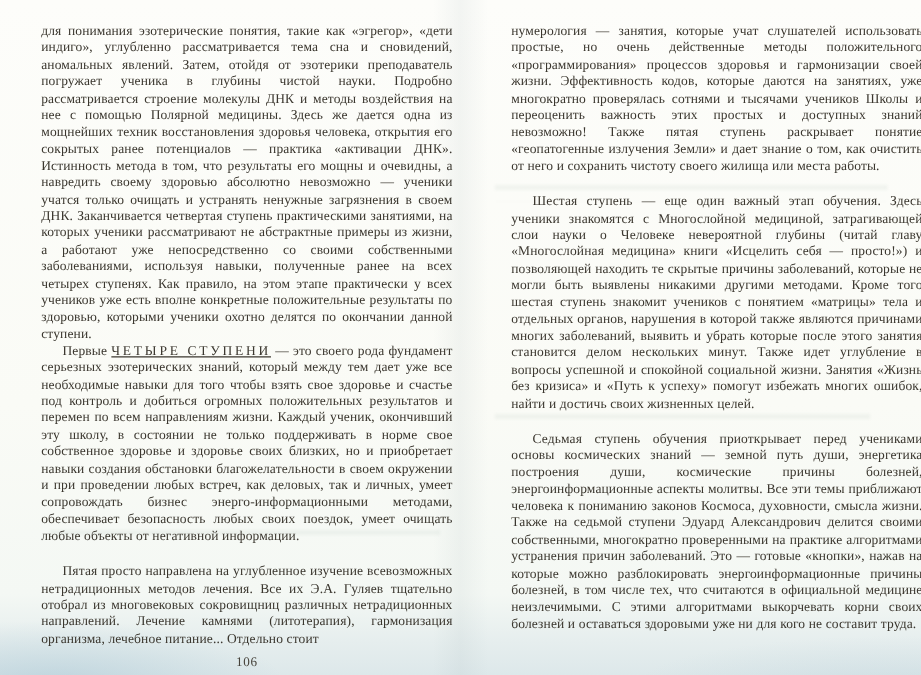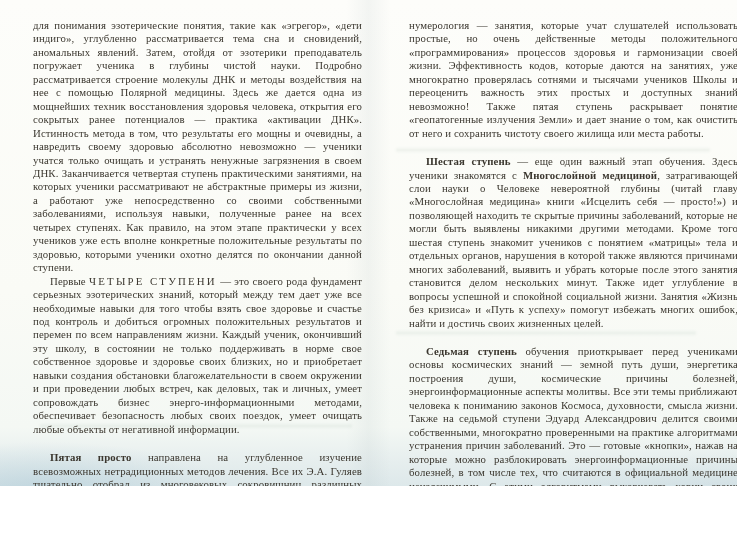--- a/index.html
+++ b/index.html
@@ -3,21 +3,21 @@
 <meta charset="utf-8">
 <style>
   html, body {
     margin: 0;
     padding: 0;
     background: #ffffff;
   }
   .spread {
     position: relative;
     width: 737px;
-    height: 486px;
+    height: 540px;
     overflow: hidden;
     font-family: "Liberation Serif", "DejaVu Serif", serif;
     color: #3b372f;
     background:
       
       radial-gradient(ellipse 260px 70px at 6% 101%, rgba(168,198,212,0.55), rgba(168,198,212,0) 70%),
       
       radial-gradient(ellipse 300px 60px at 97% 102%, rgba(183,206,216,0.35), rgba(183,206,216,0) 70%),
       
       linear-gradient(90deg, rgba(0,0,0,0) 47%, rgba(150,168,172,0.10) 50%, rgba(0,0,0,0) 53%),
@@ -37,22 +37,22 @@
     margin: 0;
     font-size: 10.8px;
     line-height: 13.45px;
     text-align: justify;
     letter-spacing: 0.1px;
   }
   .para.indent { text-indent: 17px; }
   .para.gap    { margin-top: 15px; }
 
   .run-normal { }
-  .run-bold   { font-weight: bold; }
-  .run-spaced-caps { letter-spacing: 2.2px; }
+  .run-bold   { font-weight: normal; }
+  .run-spaced-caps { letter-spacing: 2.2px; text-decoration: underline; }
 
   .page-number {
     margin-top: 7px;
     text-align: center;
     font-size: 10.5px;
     letter-spacing: 0.5px;
     color: #46423a;
   }
 
   
@@ -78,20 +78,21 @@
   <div class="ghost ghost-a"></div>
   <div class="ghost ghost-b"></div>
   <div class="ghost ghost-c"></div>
 
   <div class="page page-left">
     <div>
         <p class="para"><span class="run-normal">для понимания эзотерические понятия, такие как «эгрегор», «дети индиго», углубленно рассматривается тема сна и сновидений, аномальных явлений. Затем, отойдя от эзотерики преподаватель погружает ученика в глубины чистой науки. Подробно рассматривается строение молекулы ДНК и методы воздействия на нее с помощью Полярной медицины. Здесь же дается одна из мощнейших техник восстановления здоровья человека, открытия его сокрытых ранее потенциалов — практика «активации ДНК». Истинность метода в том, что результаты его мощны и очевидны, а навредить своему здоровью абсолютно невозможно — ученики учатся только очищать и устранять ненужные загрязнения в своем ДНК. Заканчивается четвертая ступень практическими занятиями, на которых ученики рассматривают не абстрактные примеры из жизни, а работают уже непосредственно со своими собственными заболеваниями, используя навыки, полученные ранее на всех четырех ступенях. Как правило, на этом этапе практически у всех учеников уже есть вполне конкретные положительные результаты по здоровью, которыми ученики охотно делятся по окончании данной ступени.</span></p>
         <p class="para indent"><span class="run-normal">Первые </span><span class="run-spaced-caps">ЧЕТЫРЕ СТУПЕНИ</span><span class="run-normal"> — это своего рода фундамент серьезных эзотерических знаний, который между тем дает уже все необходимые навыки для того чтобы взять свое здоровье и счастье под контроль и добиться огромных положительных результатов и перемен по всем направлениям жизни. Каждый ученик, окончивший эту школу, в состоянии не только поддерживать в норме свое собственное здоровье и здоровье своих близких, но и приобретает навыки создания обстановки благожелательности в своем окружении и при проведении любых встреч, как деловых, так и личных, умеет сопровождать бизнес энерго-информационными методами, обеспечивает безопасность любых своих поездок, умеет очищать любые объекты от негативной информации.</span></p>
         <p class="para indent gap"><span class="run-bold">Пятая просто</span><span class="run-normal"> направлена на углубленное изучение всевозможных нетрадиционных методов лечения. Все их Э.А. Гуляев тщательно отобрал из многовековых сокровищниц различных нетрадиционных направлений. Лечение камнями (литотерапия), гармонизация организма, лечебное питание... Отдельно стоит</span></p>
       </div>
+    <div class="page-number">106</div>
   </div>
 
   <div class="page page-right">
     <div>
         <p class="para"><span class="run-normal">нумерология — занятия, которые учат слушателей использовать простые, но очень действенные методы положительного «программирования» процессов здоровья и гармонизации своей жизни. Эффективность кодов, которые даются на занятиях, уже многократно проверялась сотнями и тысячами учеников Школы и переоценить важность этих простых и доступных знаний невозможно! Также пятая ступень раскрывает понятие «геопатогенные излучения Земли» и дает знание о том, как очистить от него и сохранить чистоту своего жилища или места работы.</span></p>
         <p class="para indent gap"><span class="run-bold">Шестая ступень</span><span class="run-normal"> — еще один важный этап обучения. Здесь ученики знакомятся с </span><span class="run-bold">Многослойной медициной</span><span class="run-normal">, затрагивающей слои науки о Человеке невероятной глубины (читай главу «Многослойная медицина» книги «Исцелить себя — просто!») и позволяющей находить те скрытые причины заболеваний, которые не могли быть выявлены никакими другими методами. Кроме того шестая ступень знакомит учеников с понятием «матрицы» тела и отдельных органов, нарушения в которой также являются причинами многих заболеваний, выявить и убрать которые после этого занятия становится делом нескольких минут. Также идет углубление в вопросы успешной и спокойной социальной жизни. Занятия «Жизнь без кризиса» и «Путь к успеху» помогут избежать многих ошибок, найти и достичь своих жизненных целей.</span></p>
         <p class="para indent gap"><span class="run-bold">Седьмая ступень</span><span class="run-normal"> обучения приоткрывает перед учениками основы космических знаний — земной путь души, энергетика построения души, космические причины болезней, энергоинформационные аспекты молитвы. Все эти темы приближают человека к пониманию законов Космоса, духовности, смысла жизни. Также на седьмой ступени Эдуард Александрович делится своими собственными, многократно проверенными на практике алгоритмами устранения причин заболеваний. Это — готовые «кнопки», нажав на которые можно разблокировать энергоинформационные причины болезней, в том числе тех, что считаются в официальной медицине неизлечимыми. С этими алгоритмами выкорчевать корни своих болезней и оставаться здоровыми уже ни для кого не составит труда.</span></p>
       </div>
   </div>
 

